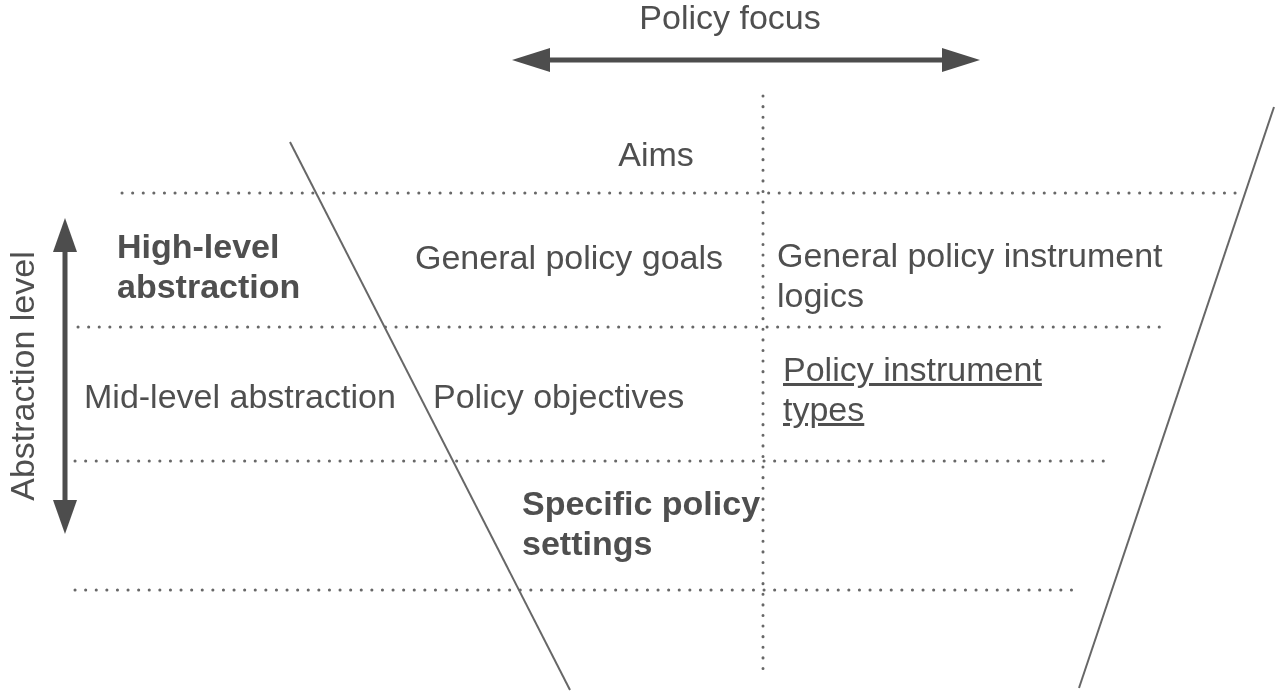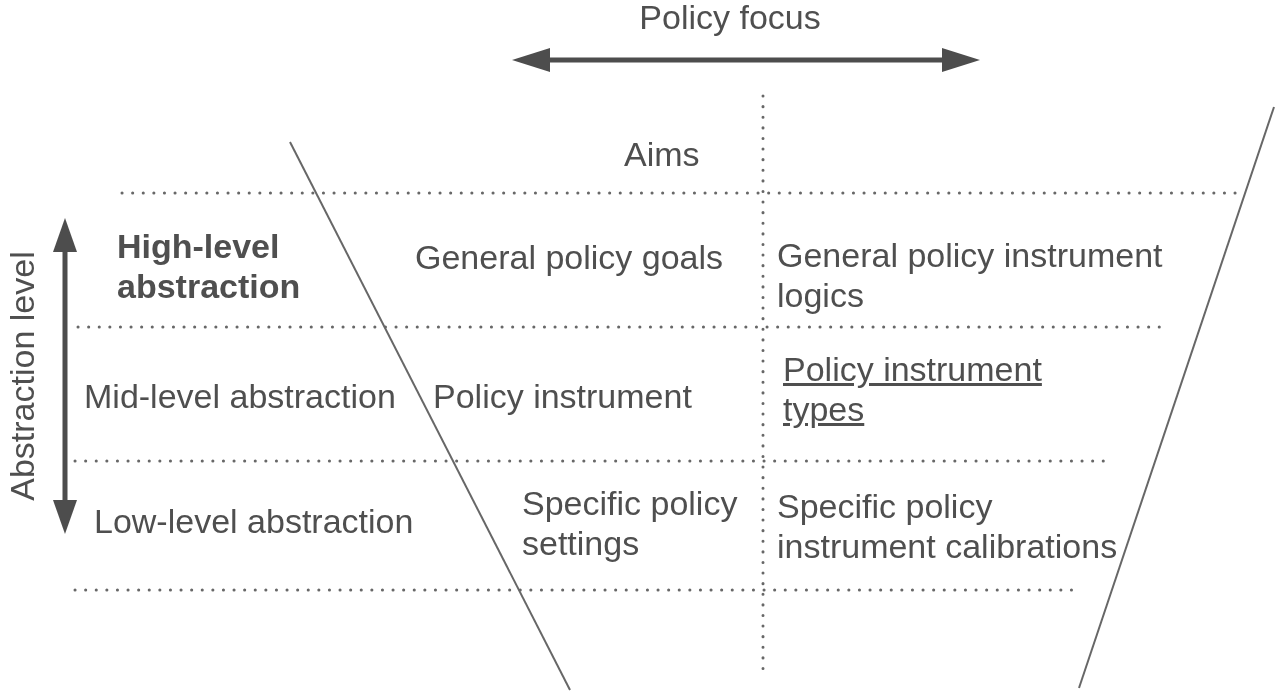--- a/index.html
+++ b/index.html
@@ -56,27 +56,25 @@
       <line class="arrow-line" x1="65" y1="246" x2="65" y2="506"></line>
       <polygon class="arrow-head" points="65,218 53,252 77,252"></polygon>
       <polygon class="arrow-head" points="65,534 53,500 77,500"></polygon>
     </g>
   </svg>
 
   <div class="lbl" style="left:580px;top:-3px;width:300px;text-align:center;">Policy focus</div>
 
   <div class="lbl rot" style="left:-105px;top:358px;width:250px;height:36px;">Abstraction level</div>
 
-  <div class="lbl" style="left:624px;top:134px;width:120px;">Aims</div>
+  <div class="lbl" style="left:596px;top:134px;width:120px;text-align:center;">Aims</div>
 
   <div class="lbl" style="left:117px;top:226px;width:180px;font-weight:bold;">High-level abstraction</div>
   <div class="lbl" style="left:374px;top:237px;width:360px;margin-left:41px;">General policy goals</div>
   <div class="lbl" style="left:777px;top:235px;width:405px;">General policy instrument logics</div>
 
   <div class="lbl" style="left:84px;top:376px;width:340px;">Mid-level abstraction</div>
-  <div class="lbl" style="left:433px;top:376px;width:280px;">Policy instrument</div>
+  <div class="lbl" style="left:433px;top:376px;width:280px;">Policy objectives</div>
   <div class="lbl" style="left:783px;top:349px;width:295px;text-decoration:underline;">Policy instrument types</div>
 
-  <div class="lbl" style="left:94px;top:501px;width:345px;">Low-level abstraction</div>
-  <div class="lbl" style="left:522px;top:483px;width:245px;">Specific policy settings</div>
-  <div class="lbl" style="left:777px;top:486px;width:362px;">Specific policy instrument calibrations</div>
+  <div class="lbl" style="left:522px;top:483px;width:245px;font-weight:bold;">Specific policy settings</div>
 
 </div>
 
 </body></html>

